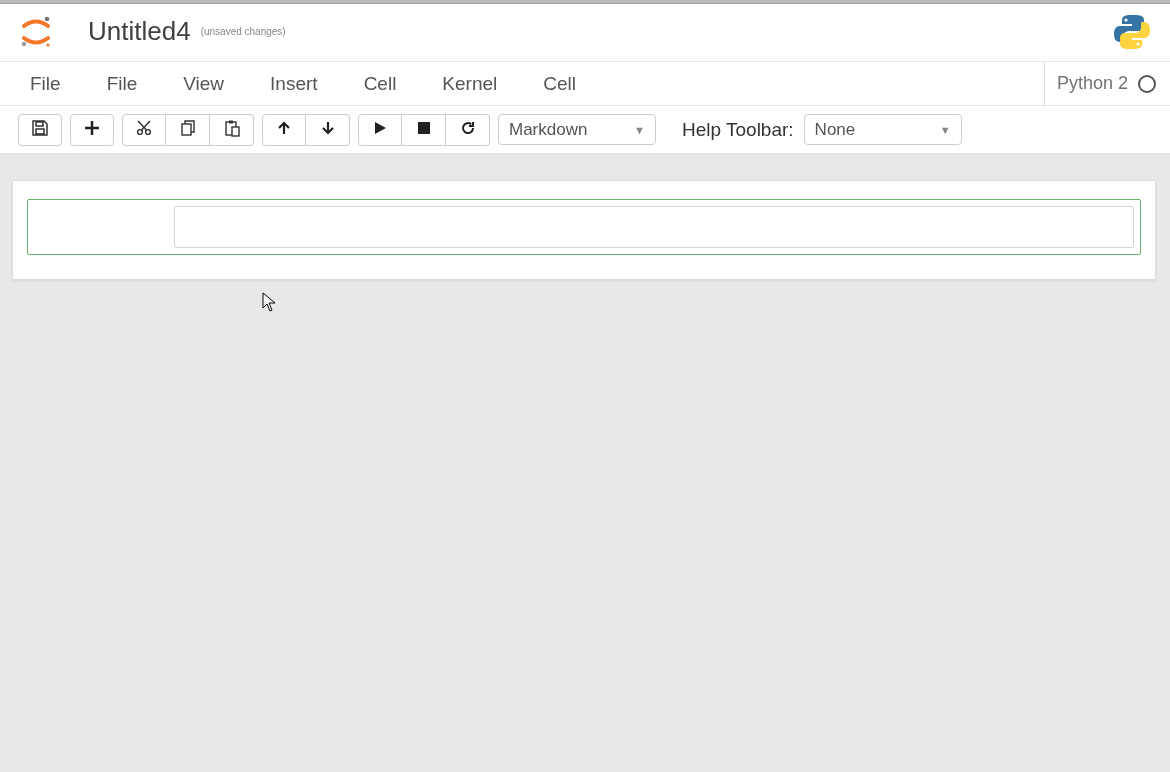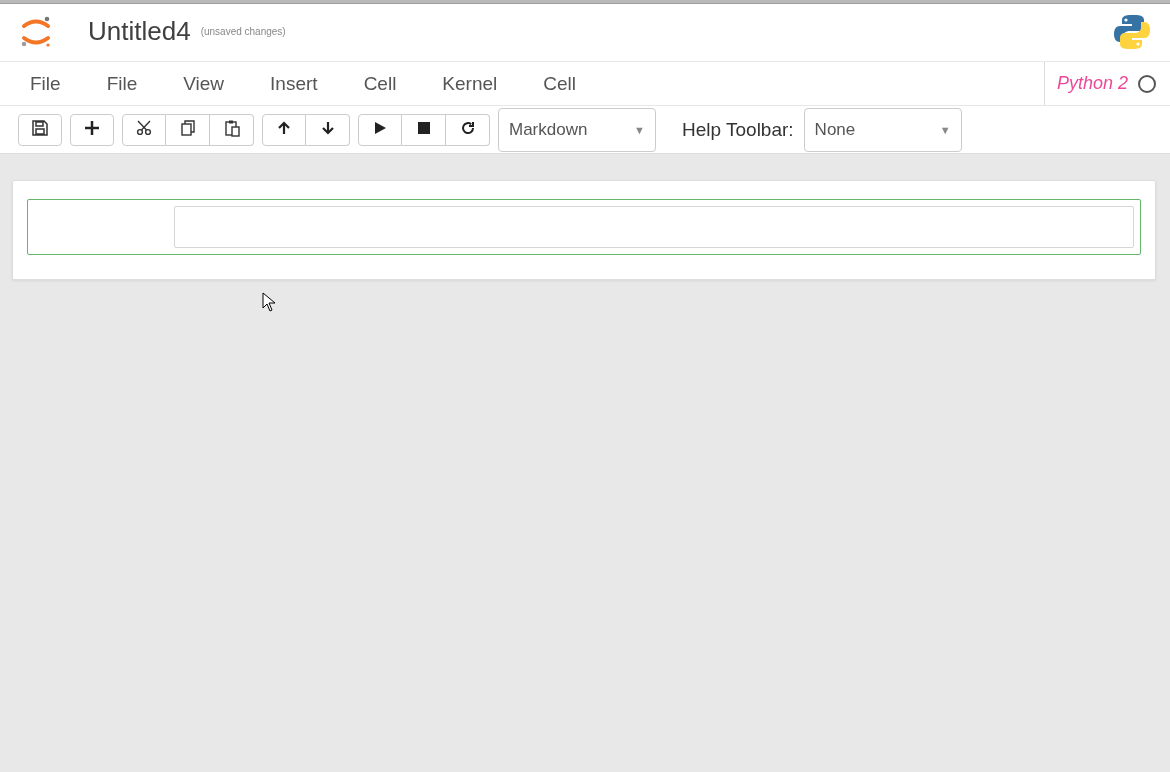--- a/index.html
+++ b/index.html
@@ -76,22 +76,21 @@
     top: 0;
     bottom: 0;
     display: flex;
     align-items: center;
     gap: 10px;
     border-left: 1px solid #dcdcdc;
     padding-left: 12px;
   }
   .kernel-name {
     font-size: 18px;
-    color: #ec4899;
-    font-style: italic;
+    color: #737373;
   }
   .kernel-indicator {
     width: 18px; height: 18px;
     border: 2px solid #555;
     border-radius: 50%;
   }
 
   .toolbar {
     background: #fff;
     border-bottom: 1px solid #dedede;
@@ -114,21 +113,21 @@
     justify-content: center;
     border-radius: 4px;
     color: #333;
   }
   .btn-group .tb-btn { border-radius: 0; }
   .btn-group .tb-btn:first-child { border-top-left-radius: 4px; border-bottom-left-radius: 4px; }
   .btn-group .tb-btn:last-child  { border-top-right-radius: 4px; border-bottom-right-radius: 4px; }
   .btn-group .tb-btn + .tb-btn { border-left: none; }
 
   .select {
-    height: 44px;
+    height: 31px;
     border: 1px solid #ccc;
     border-radius: 4px;
     background: #fff;
     padding: 0 28px 0 10px;
     font-size: 17px;
     color: #555;
     display: inline-flex;
     align-items: center;
     position: relative;
     min-width: 158px;

